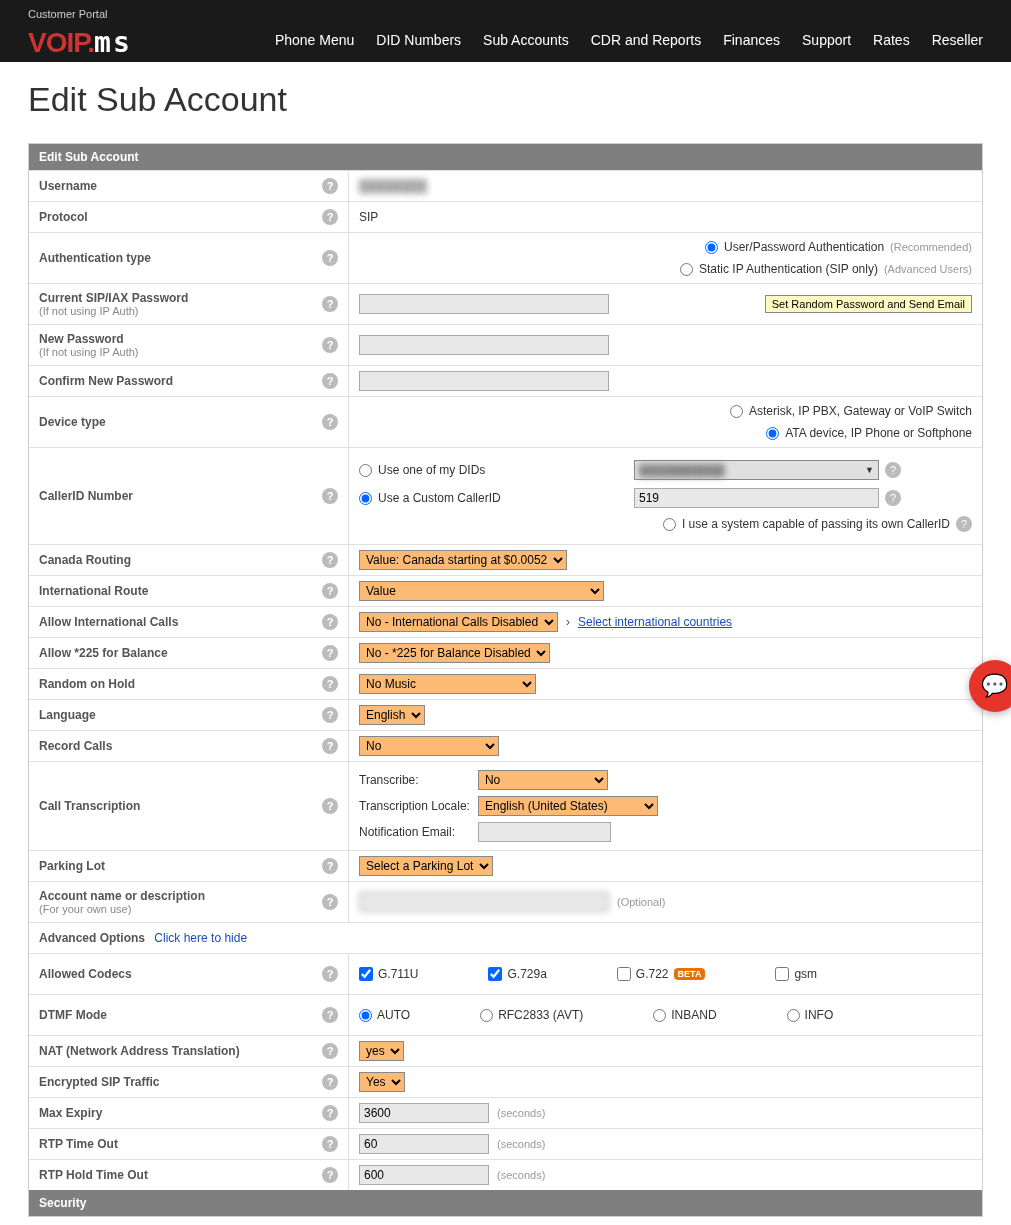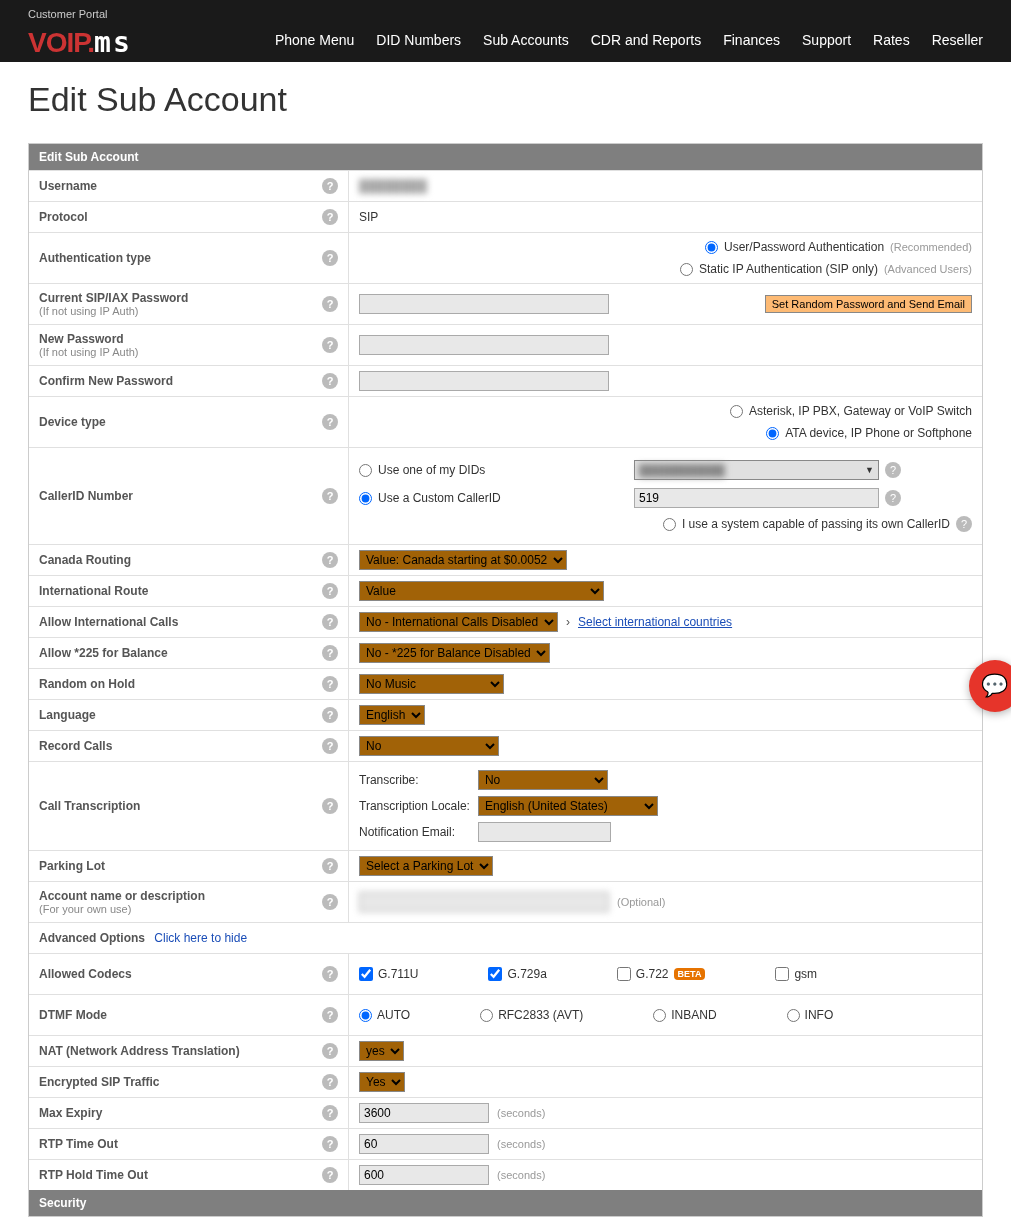--- a/index.html
+++ b/index.html
@@ -21,22 +21,22 @@
 .row:first-of-type { border-top: none; }
 .label-cell { width: 320px; padding: 7px 10px; font-size: 12px; font-weight: bold; color: #555; display: flex; align-items: center; justify-content: space-between; border-right: 1px solid #e0e0e0; gap: 41px; }
 .label-cell .label-text { flex: 1; }
 .label-cell .subtext { font-weight: normal; font-size: 11px; color: #888; display: block; }
 .value-cell { flex: 1; padding: 5px 10px; display: flex; align-items: center; flex-wrap: wrap; gap: 4px 8px; font-size: 12px; }
 .value-cell.multi { flex-direction: column; align-items: flex-end; }
 .help-icon { width: 16px; height: 16px; border-radius: 50%; background: #bbb; color: #fff; font-size: 11px; line-height: 16px; text-align: center; flex-shrink: 0; cursor: pointer; }
 .help-icon-inline { width: 16px; height: 16px; border-radius: 50%; background: #bbb; color: #fff; font-size: 11px; line-height: 16px; text-align: center; display: inline-block; cursor: pointer; }
 input[type="text"], input[type="password"], input[type="number"] { border: 1px solid #aaa; background: #e8e8e8; padding: 2px 4px; font-size: 12px; height: 20px; }
 input[type="text"].wide, input[type="password"].wide { width: 250px; }
-select { border: 1px solid #888; background: #a16207; font-size: 12px; padding: 1px 2px; height: 20px; }
-button.inline-btn { font-size: 11px; padding: 2px 6px; border: 1px solid #888; background: #fdba74; cursor: pointer; }
+select { border: 1px solid #888; background: #fdba74; font-size: 12px; padding: 1px 2px; height: 20px; }
+button.inline-btn { font-size: 11px; padding: 2px 6px; border: 1px solid #888; background: #fef9c3; cursor: pointer; }
 .radio-row { display: flex; align-items: center; gap: 6px; margin: 2px 0; }
 .hint { color: #999; font-size: 11px; }
 .link { color: #1a4db7; text-decoration: underline; cursor: pointer; font-size: 12px; }
 .arrow { color: #555; }
 .advanced-row { padding: 8px 10px; font-size: 12px; font-weight: bold; color: #555; border-top: 1px solid #e0e0e0; }
 .advanced-row .toggle-link { color: #1a4db7; font-weight: normal; cursor: pointer; margin-left: 6px; }
 .codec-grid { display: flex; gap: 70px; align-items: flex-start; flex-wrap: wrap; padding: 8px 0; }
 .codec-item { display: flex; align-items: center; gap: 5px; }
 input[type="checkbox"].blue { accent-color: #0066ff; width: 14px; height: 14px; }
 input[type="radio"] { accent-color: #0066ff; }
@@ -240,21 +240,21 @@
           <select><option>No - *225 for Balance Disabled</option></select>
         </div>
   </div>
 
   <div class="row">
     <div class="label-cell">
           <span class="label-text">Random on Hold</span>
           <span class="help-icon">?</span>
         </div>
     <div class="value-cell">
-          <select style="width:145px;"><option>No Music</option></select>
+          <select style="width:177px;"><option>No Music</option></select>
         </div>
   </div>
 
   <div class="row">
     <div class="label-cell">
           <span class="label-text">Language</span>
           <span class="help-icon">?</span>
         </div>
     <div class="value-cell">
           <select><option>English</option></select>

